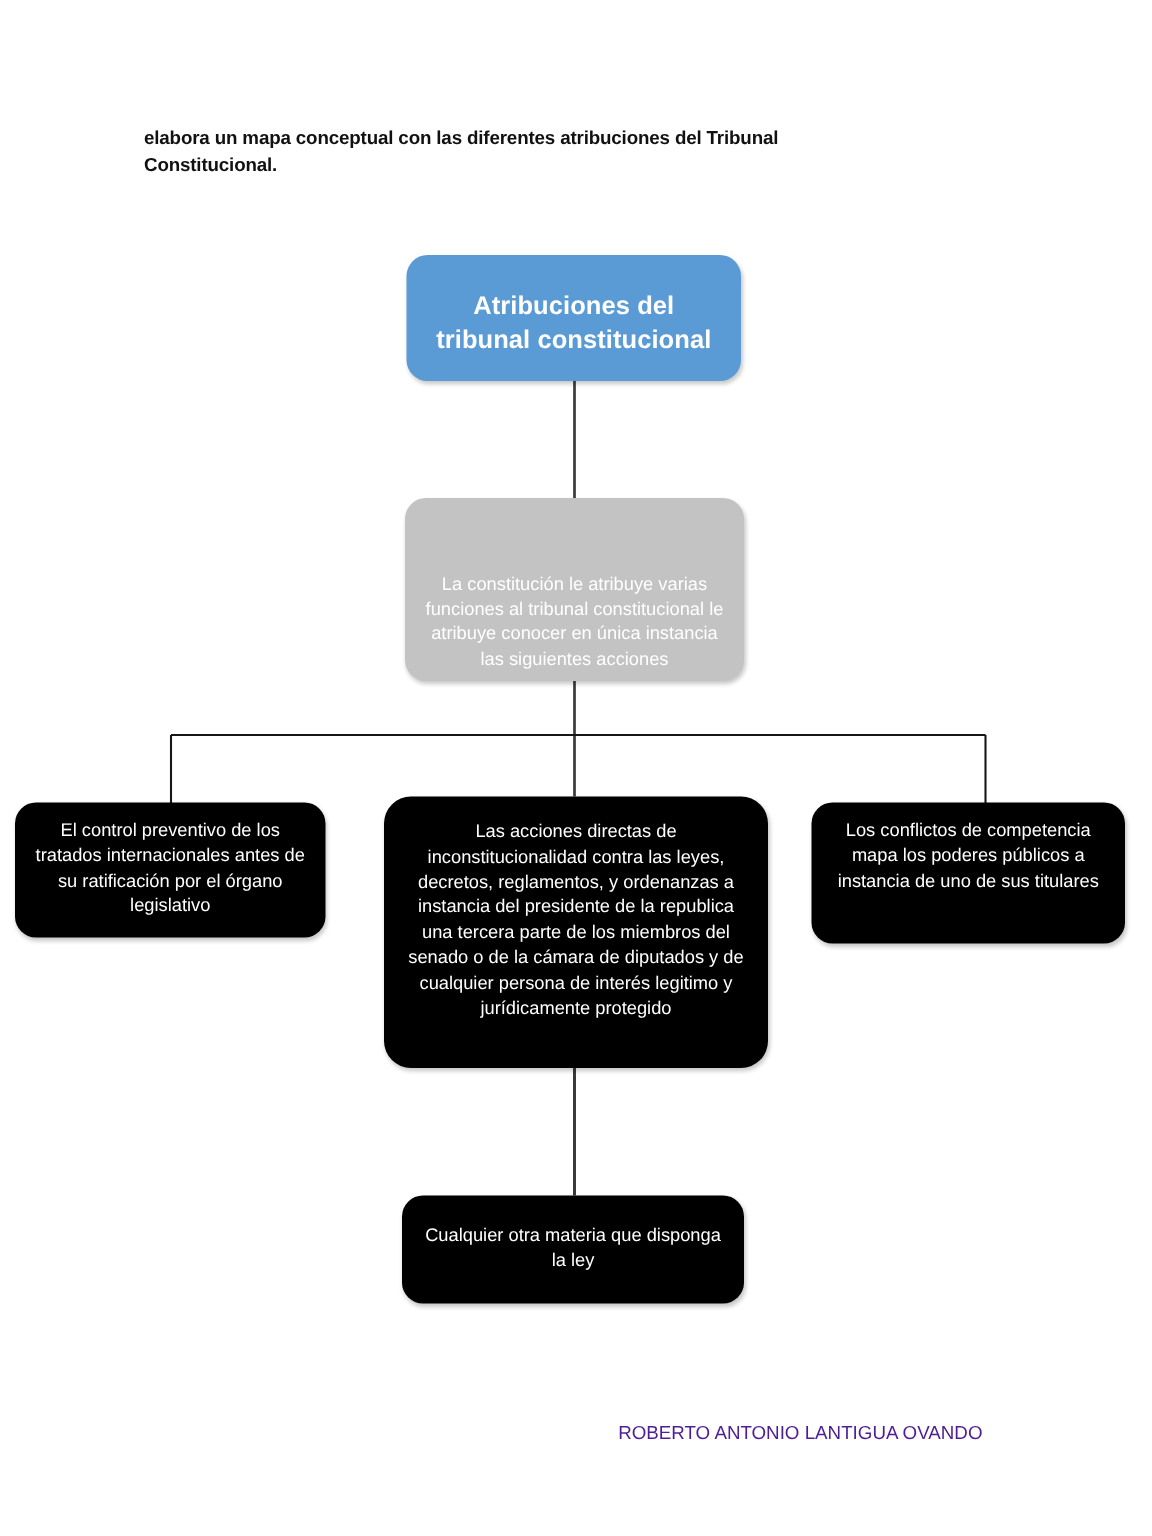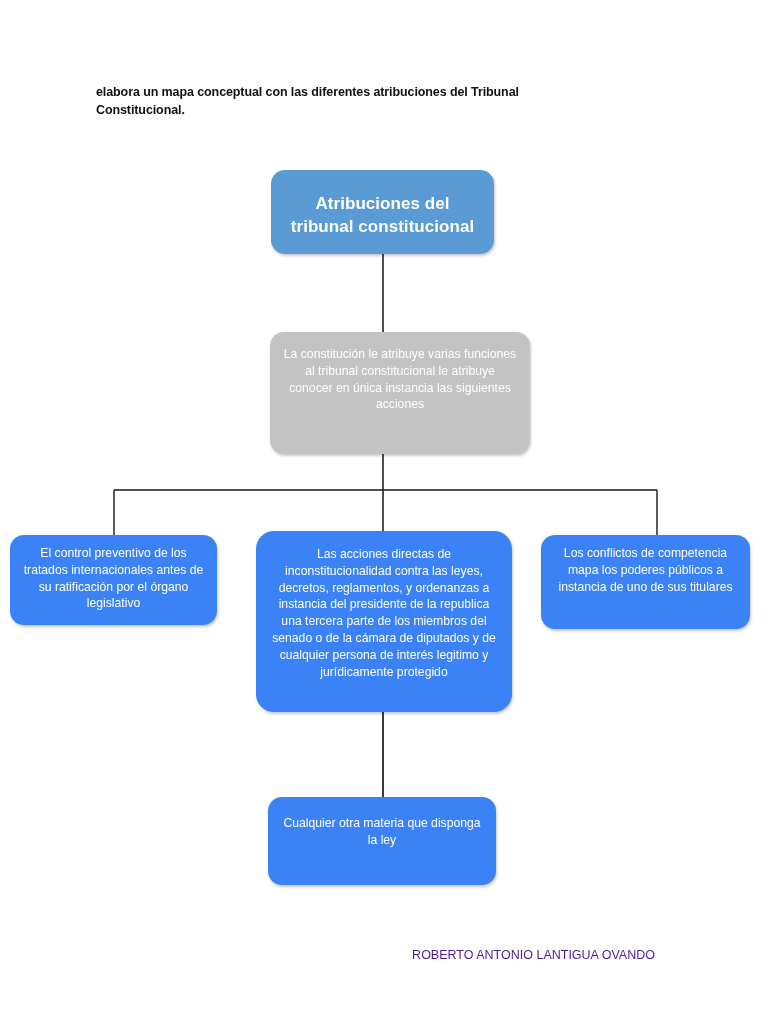--- a/index.html
+++ b/index.html
@@ -79,32 +79,32 @@
     font-weight: bold;
     align-items: flex-start;
     padding-top: 22px;
     letter-spacing: 0.05px;
   }
 
   
   .node-gray {
     left: 270px;
     top: 332px;
-    width: 260px;
+    width: 226px;
     height: 122px;
     background: #C3C3C3;
     font-size: 12.2px;
     font-weight: normal;
-    align-items: flex-start;
+    align-items: flex-end;
     padding-top: 14px;
   }
 
   
   .node-blue {
-    background: #3b82f6;
+    background: #000000;
     font-size: 12.2px;
     font-weight: normal;
   }
 
   .node-left {
     left: 10px;
     top: 535px;
     width: 207px;
     height: 90px;
     align-items: flex-start;
@@ -127,21 +127,21 @@
     width: 209px;
     height: 94px;
     align-items: flex-start;
     padding-top: 10px;
   }
 
   .node-bottom {
     left: 268px;
     top: 797px;
     width: 228px;
-    height: 88px;
+    height: 72px;
     align-items: flex-start;
     padding-top: 18px;
   }
 
   
   .footer {
     position: absolute;
     left: 330px;
     top: 946px;
     width: 325px;

